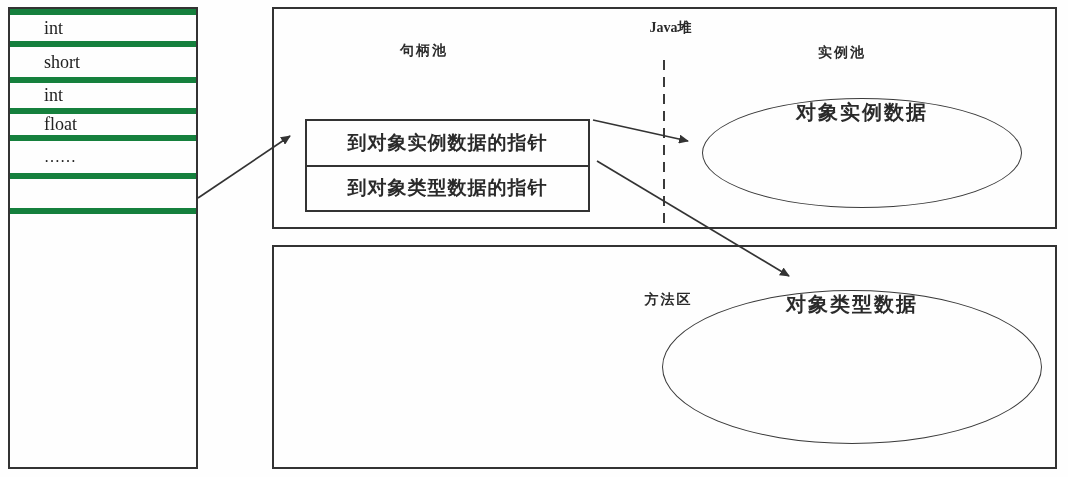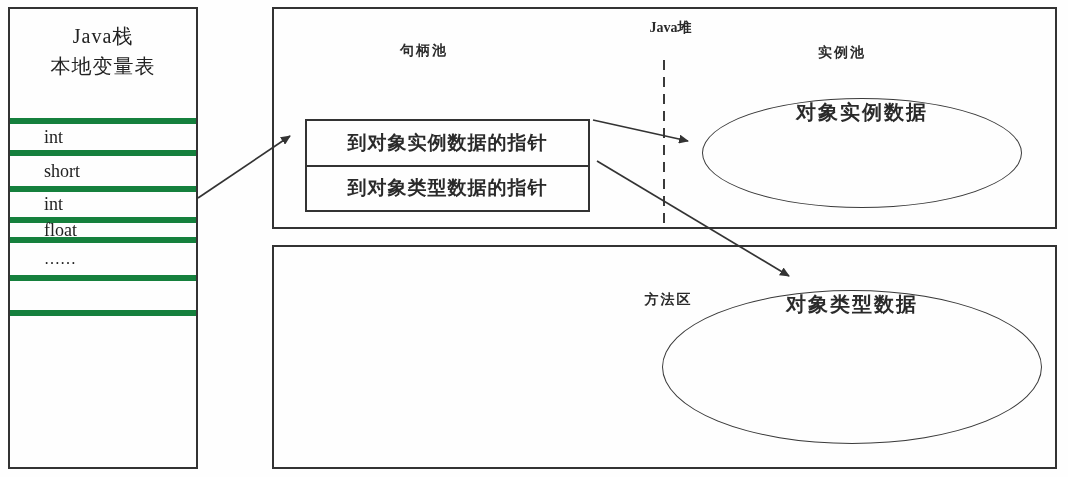--- a/index.html
+++ b/index.html
@@ -41,21 +41,21 @@
     align-items: center;
     padding-left: 34px;
     font-size: 18px;
     position: relative;
   }
   .r1 { height: 32px; }
   .r2 { height: 36px; }
   .r3 { height: 36px; }
   .r4 { height: 31px; }
   .r5 { height: 74px; padding-left: 0; }
-  .r6 { height: 20px; }
+  .r6 { height: 27px; }
   .r7 { height: 38px; font-size: 16px; }
   .r8 { height: 35px; }
   .r9 { flex: 1; }
   .double-dash {
     position: absolute;
     left: 0; right: 0; top: 50%;
     border-top: 2px dashed #4a4a4a;
   }
   .double-label {
     position: absolute;
@@ -143,24 +143,20 @@
     width: 1068px; height: 477px;
     pointer-events: none;
   }
 </style>
 </head>
 <body>
 
 <div class="canvas">
 
   <div class="stack-table">
-    <div class="stack-header">
-      <span>Java栈</span>
-      <span>本地变量表</span>
-    </div>
     <div class="stack-row r1">int</div>
     <div class="stack-row r2">short</div>
     <div class="stack-row r4">int</div>
     <div class="stack-row r6">float</div>
     <div class="stack-row r7">……</div>
     <div class="stack-row r8"></div>
     <div class="stack-row r9"></div>
   </div>
 
   <div class="heap-box"></div>

